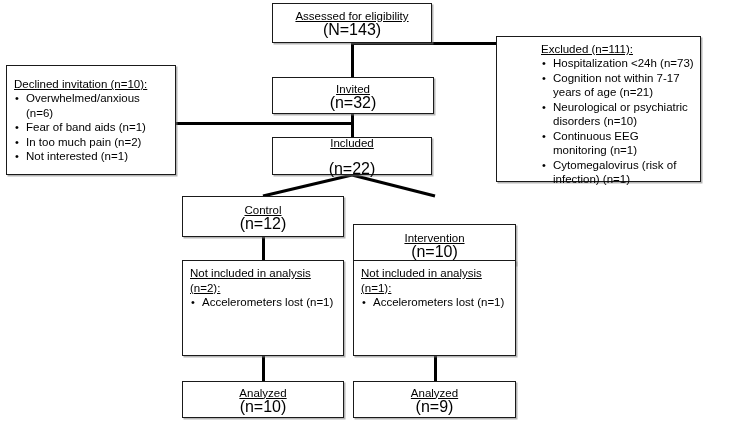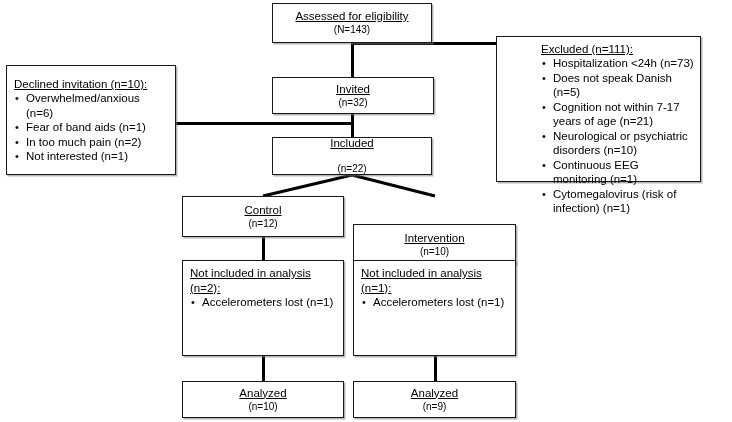--- a/index.html
+++ b/index.html
@@ -42,21 +42,21 @@
     line-height: 14px;
     white-space: nowrap;
     text-align: right;
   }
   .hdr-wrap {
     text-decoration: underline;
     font-size: 11.5px;
     line-height: 14.5px;
   }
   .sub {
-    font-size: 10px;
+    font-size: 16px;
     line-height: 14px;
     white-space: nowrap;
   }
   ul.bullets {
     list-style: none;
     margin: 0;
     padding: 0;
     width: 100%;
   }
   ul.bullets li {
@@ -114,21 +114,20 @@
 
   <div class="box box-center" style="left:272px; top:3px; width:160px; height:40px;">
     <div class="hdr">Assessed for eligibility</div>
     <div class="sub">(N=143)</div>
   </div>
 
   <div class="box box-left" style="left:496px; top:36px; width:205px; height:146px;padding-left:44px;">
     <div class="hdr">Excluded (n=111):</div>
     <ul class="bullets">
       <li>Hospitalization &lt;24h (n=73)</li>
-      <li>Does not speak Danish (n=5)</li>
       <li>Cognition not within 7-17 years of age (n=21)</li>
       <li>Neurological or psychiatric disorders (n=10)</li>
       <li>Continuous EEG monitoring (n=1)</li>
       <li>Cytomegalovirus (risk of infection) (n=1)</li>
     </ul>
   </div>
 
   <div class="box box-center" style="left:272px; top:77px; width:162px; height:37px;">
     <div class="hdr">Invited</div>
     <div class="sub">(n=32)</div>

